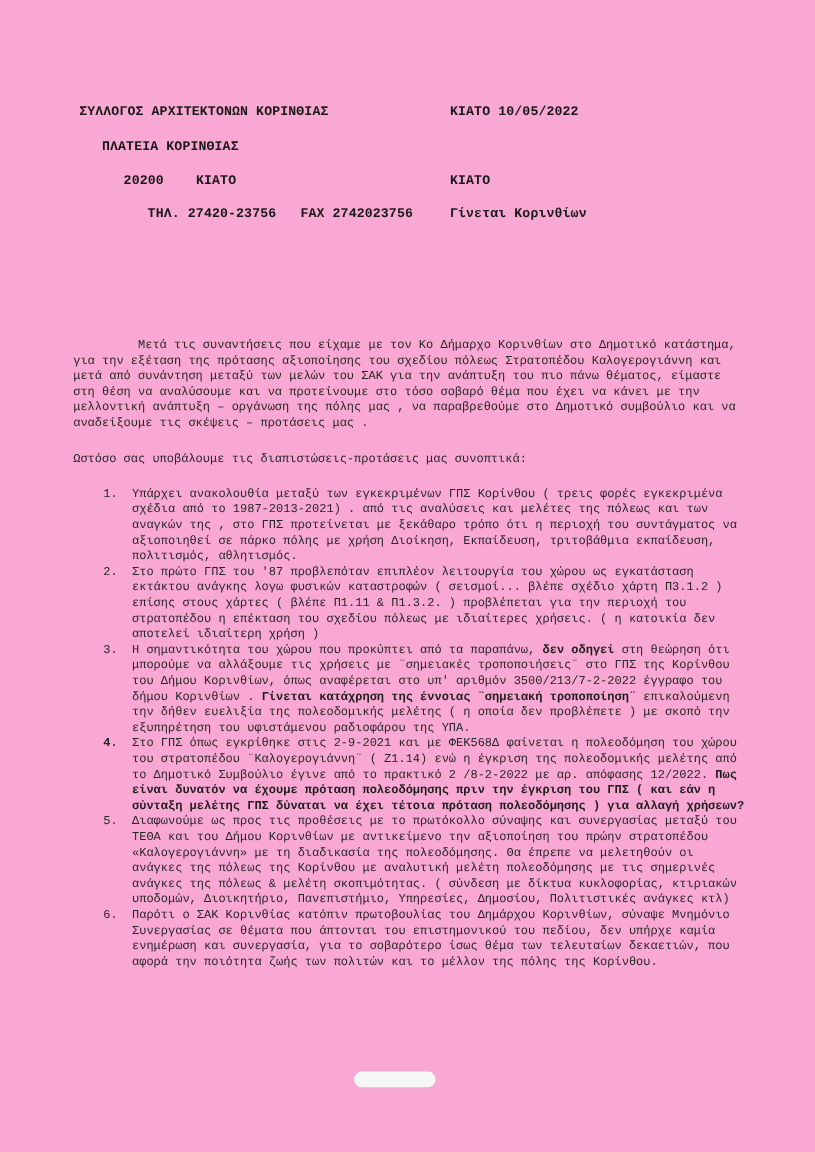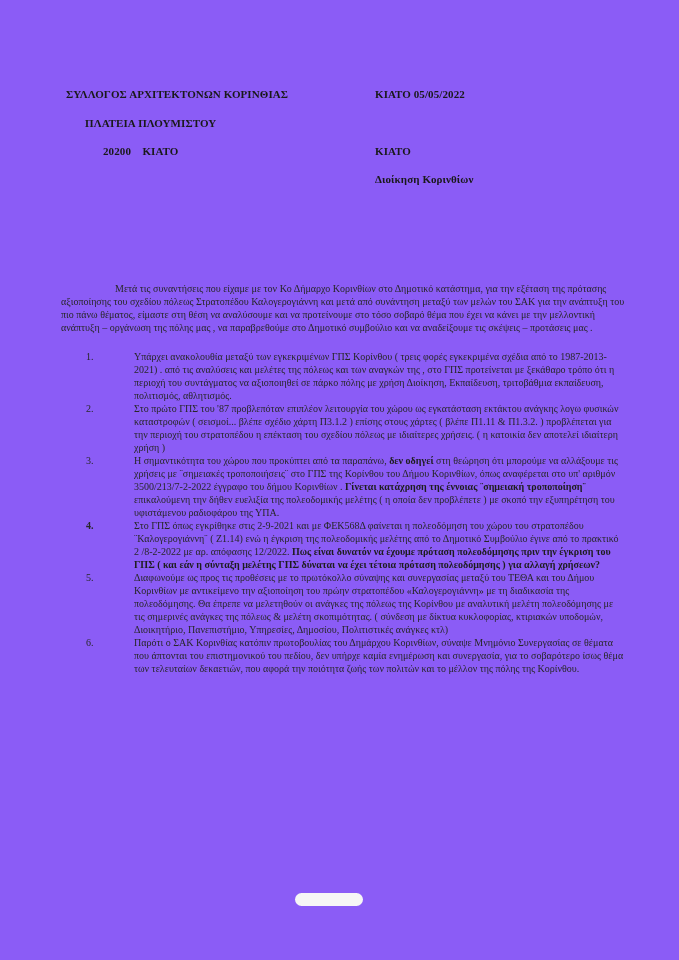--- a/index.html
+++ b/index.html
@@ -2,22 +2,22 @@
 <html lang="el"><head>
 <meta charset="utf-8">
 <style>
   html, body { margin: 0; padding: 0; }
   body { background: #ffffff; }
 
   .page {
     position: relative;
     width: 679px;
     height: 960px;
-    background: #8b5cf6;
-    font-family: Liberation Serif, serif;
+    background: #f9a8d4;
+    font-family: Liberation Mono, monospace;
     color: #262626;
     overflow: hidden;
   }
 
   
   .lh-left  { position: absolute; left: 66px;  top: 80px; }
   .lh-right { position: absolute; left: 375px; top: 80px; }
 
   .lh-line {
     height: 28.4px;
@@ -52,21 +52,21 @@
     list-style: none;
     margin: 16px 0 0 0;
     padding: 0;
   }
   ol.points li { display: flex; align-items: flex-start; }
   .num {
     flex: 0 0 24px;
     margin-left: 25px;
   }
   .num.bold { font-weight: bold; }
-  .txt { flex: 1; margin-left: 24px; }
+  .txt { flex: 1; }
   .txt b { font-weight: bold; color: #1d1d1d; }
 
   
   .scan-smudge {
     position: absolute;
     left: 295px;
     top: 893px;
     width: 68px;
     height: 13px;
     background: #f6f6f6;
@@ -74,33 +74,35 @@
   }
 </style>
 </head>
 <body>
 
 <div class="page">
 
   <header>
     <div class="lh-left">
         <div class="lh-line">ΣΥΛΛΟΓΟΣ ΑΡΧΙΤΕΚΤΟΝΩΝ ΚΟΡΙΝΘΙΑΣ</div>
-        <div class="lh-line">ΠΛΑΤΕΙΑ ΠΛΟΥΜΙΣΤΟΥ</div>
+        <div class="lh-line">ΠΛΑΤΕΙΑ ΚΟΡΙΝΘΙΑΣ</div>
         <div class="lh-line">20200    ΚΙΑΤΟ</div>
+        <div class="lh-line">ΤΗΛ. 27420-23756   FAX 2742023756</div>
       </div>
     <div class="lh-right">
-        <div class="lh-line">ΚΙΑΤΟ 05/05/2022</div>
+        <div class="lh-line">ΚΙΑΤΟ 10/05/2022</div>
         <div class="lh-line"></div>
         <div class="lh-line">ΚΙΑΤΟ</div>
-        <div class="lh-line">Διοίκηση Κορινθίων</div>
+        <div class="lh-line">Γίνεται Κορινθίων</div>
       </div>
   </header>
 
   <main class="body-block">
     <p class="intro">Μετά τις συναντήσεις που είχαμε με τον Κο Δήμαρχο Κορινθίων στο Δημοτικό κατάστημα, για την εξέταση της πρότασης αξιοποίησης του σχεδίου πόλεως Στρατοπέδου Καλογερογιάννη και μετά από συνάντηση μεταξύ των μελών του ΣΑΚ για την ανάπτυξη του πιο πάνω θέματος, είμαστε στη θέση να αναλύσουμε και να προτείνουμε στο τόσο σοβαρό θέμα που έχει να κάνει με την μελλοντική ανάπτυξη – οργάνωση της πόλης μας , να παραβρεθούμε στο Δημοτικό συμβούλιο και να αναδείξουμε τις σκέψεις – προτάσεις μας .</p>
+    <p class="lead">Ωστόσο σας υποβάλουμε τις διαπιστώσεις-προτάσεις μας συνοπτικά:</p>
     <ol class="points">
         <li>
           <span class="num">1.</span>
           <span class="txt"><span>Υπάρχει ανακολουθία μεταξύ των εγκεκριμένων ΓΠΣ Κορίνθου ( τρεις φορές εγκεκριμένα σχέδια από το 1987-2013-2021) . από τις αναλύσεις και μελέτες της πόλεως και των αναγκών της , στο ΓΠΣ προτείνεται με ξεκάθαρο τρόπο ότι η περιοχή του συντάγματος να αξιοποιηθεί σε πάρκο πόλης με χρήση Διοίκηση, Εκπαίδευση, τριτοβάθμια εκπαίδευση, πολιτισμός, αθλητισμός.</span></span>
         </li>
         <li>
           <span class="num">2.</span>
           <span class="txt"><span>Στο πρώτο ΓΠΣ του '87 προβλεπόταν επιπλέον λειτουργία του χώρου ως εγκατάσταση εκτάκτου ανάγκης λογω φυσικών καταστροφών ( σεισμοί... βλέπε σχέδιο χάρτη Π3.1.2 ) επίσης στους χάρτες ( βλέπε Π1.11 &amp; Π1.3.2. ) προβλέπεται για την περιοχή του στρατοπέδου η επέκταση του σχεδίου πόλεως με ιδιαίτερες χρήσεις. ( η κατοικία δεν αποτελεί ιδιαίτερη χρήση )</span></span>
         </li>
         <li>

